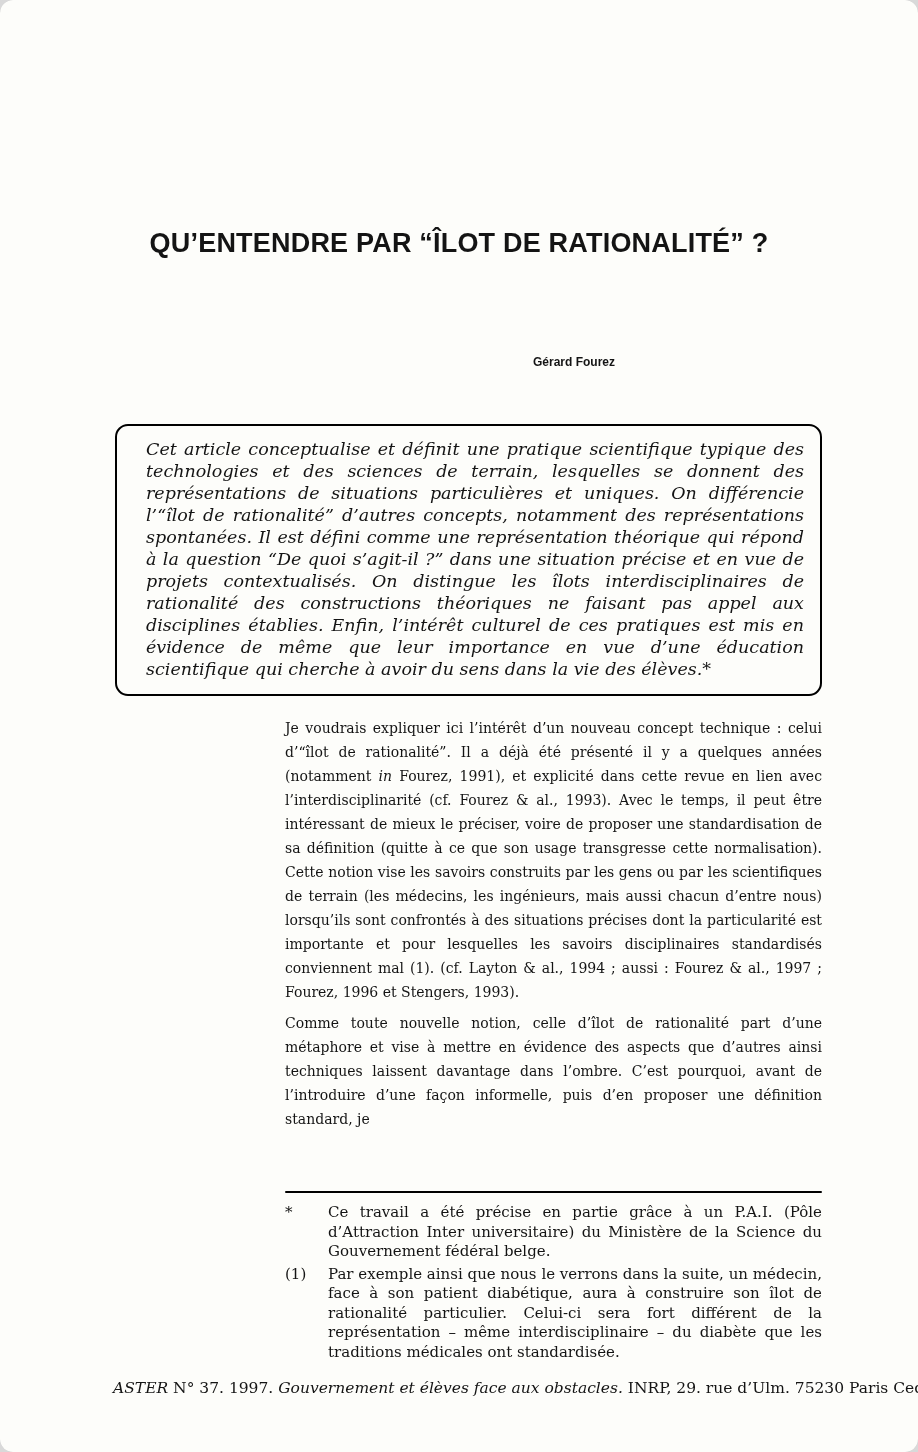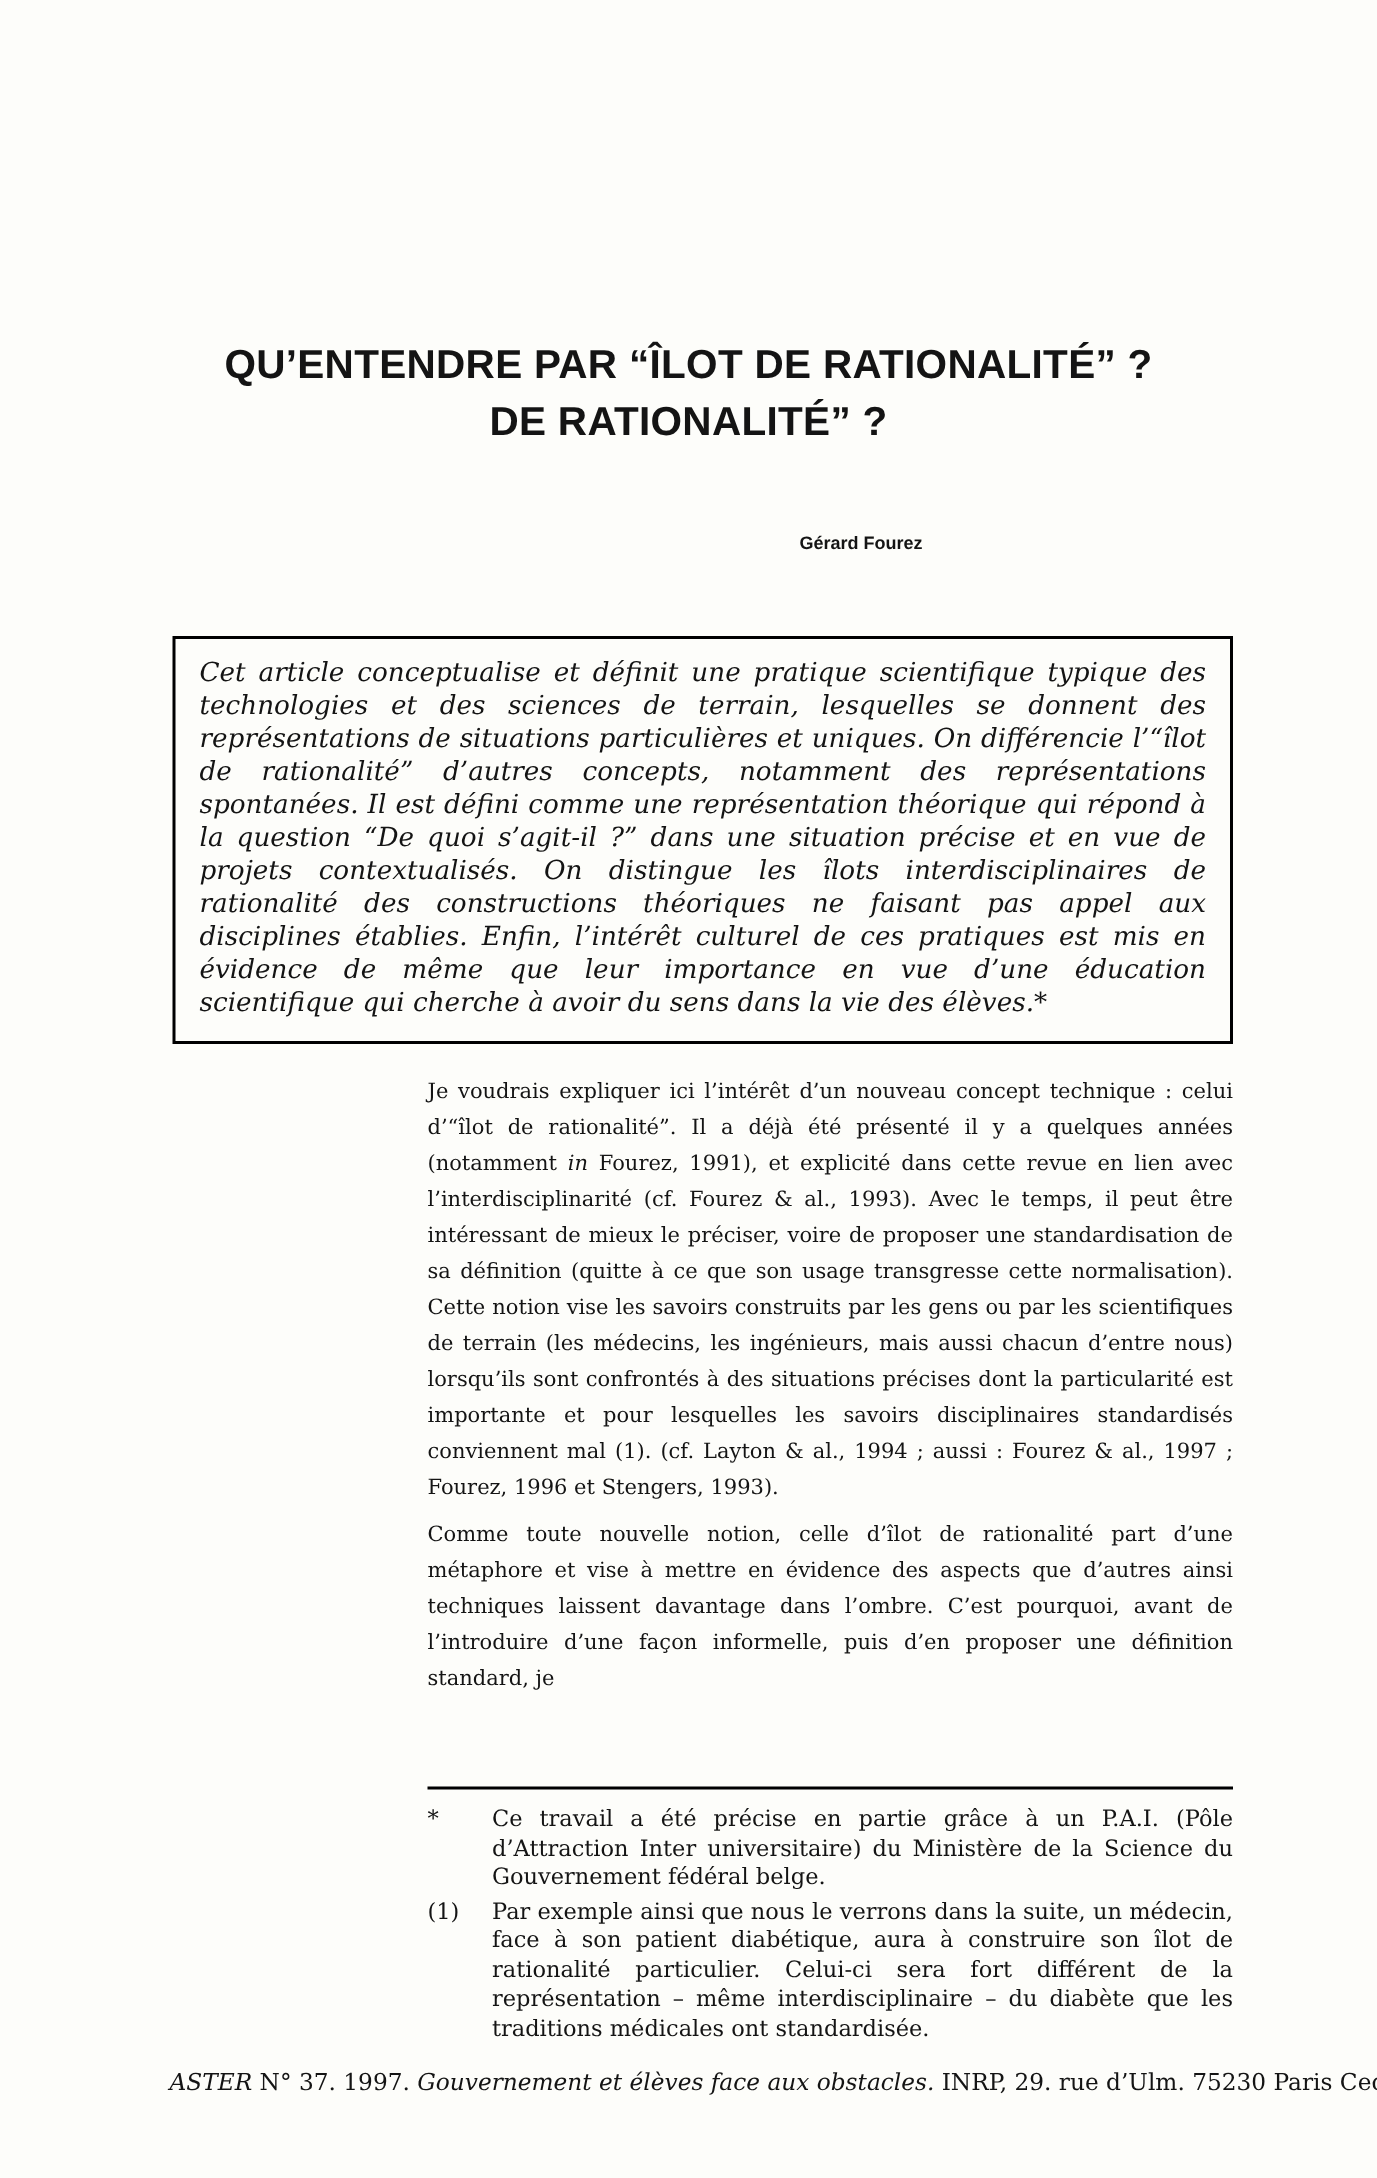--- a/index.html
+++ b/index.html
@@ -1,15 +1,15 @@
 <!DOCTYPE html>
 <html lang="fr"><head>
 <meta charset="utf-8">
 <style>
-  * { margin: 0; padding: 0; box-sizing: border-box; }
+  * { margin: 0; padding: 0; box-sizing: border-box; border-radius: 13px; }
   html, body { background: #d9d9d9; }
   .page {
     position: relative;
     width: 918px;
     height: 1452px;
     margin: 0 auto;
     background: #fdfdfa;
     color: #141414;
     font-family: "DejaVu Serif", serif;
     overflow: hidden;
@@ -34,21 +34,21 @@
     font-weight: bold;
     font-size: 12px;
   }
   .abstract-box {
     position: absolute;
     top: 424px;
     left: 115px;
     width: 707px;
     min-height: 264px;
     border: 2px solid #000;
-    padding: 12px 16px 14px 16px;
+    padding: 12px 16px 14px 29px;
     font-style: italic;
     font-size: 17.5px;
     line-height: 22px;
     text-align: justify;
   }
   .body-col {
     position: absolute;
     top: 716px;
     left: 285px;
     width: 537px;
@@ -88,21 +88,20 @@
   }
   .italic { font-style: italic; }
 </style>
 </head>
 <body>
 
 <div class="page">
 
   <div class="title-block">
     <div>QU’ENTENDRE PAR “ÎLOT DE RATIONALITÉ” ?</div>
-    <div>DE RATIONALITÉ” ?</div>
   </div>
 
   <div class="author">Gérard Fourez</div>
 
   <div class="abstract-box">
     <span>Cet article conceptualise et définit une pratique scientifique typique des technologies et des sciences de terrain, lesquelles se donnent des représentations de situations particulières et uniques. On différencie l’“îlot de rationalité” d’autres concepts, notamment des représentations spontanées. Il est défini comme une représentation théorique qui répond à la question “De quoi s’agit-il ?” dans une situation précise et en vue de projets contextualisés. On distingue les îlots interdisciplinaires de rationalité des constructions théoriques ne faisant pas appel aux disciplines établies. Enfin, l’intérêt culturel de ces pratiques est mis en évidence de même que leur importance en vue d’une éducation scientifique qui cherche à avoir du sens dans la vie des élèves.*</span>
   </div>
 
   <div class="body-col">
     <p><span>Je voudrais expliquer ici l’intérêt d’un nouveau concept technique : celui d’“îlot de rationalité”. Il a déjà été présenté il y a quelques années (notamment </span><span class="italic">in</span><span> Fourez, 1991), et explicité dans cette revue en lien avec l’interdisciplinarité (cf. Fourez &amp; al., 1993). Avec le temps, il peut être intéressant de mieux le préciser, voire de proposer une standardisation de sa définition (quitte à ce que son usage transgresse cette normalisation). Cette notion vise les savoirs construits par les gens ou par les scientifiques de terrain (les médecins, les ingénieurs, mais aussi chacun d’entre nous) lorsqu’ils sont confrontés à des situations précises dont la particularité est importante et pour lesquelles les savoirs disciplinaires standardisés conviennent mal (1). (cf. Layton &amp; al., 1994 ; aussi : Fourez &amp; al., 1997 ; Fourez, 1996 et Stengers, 1993).</span></p>

